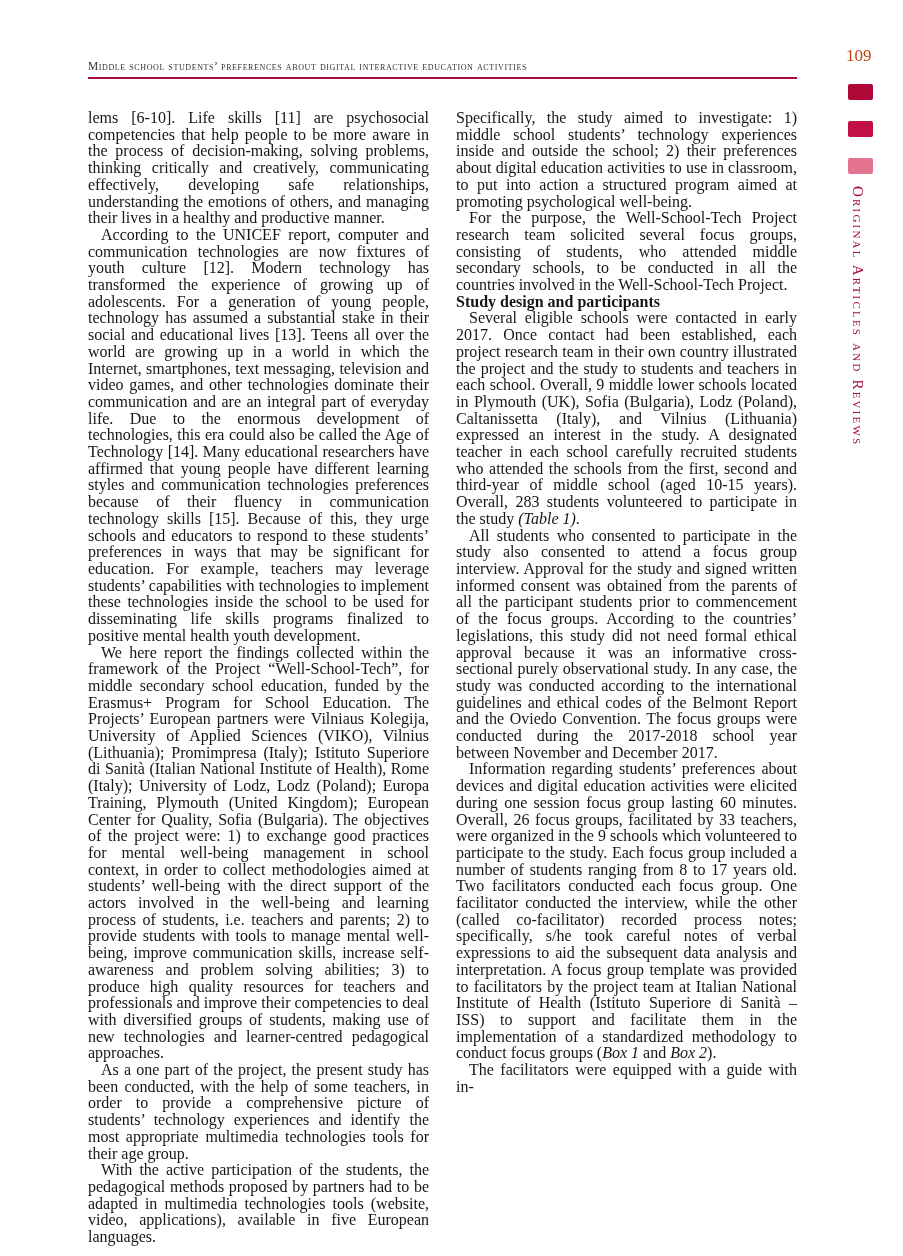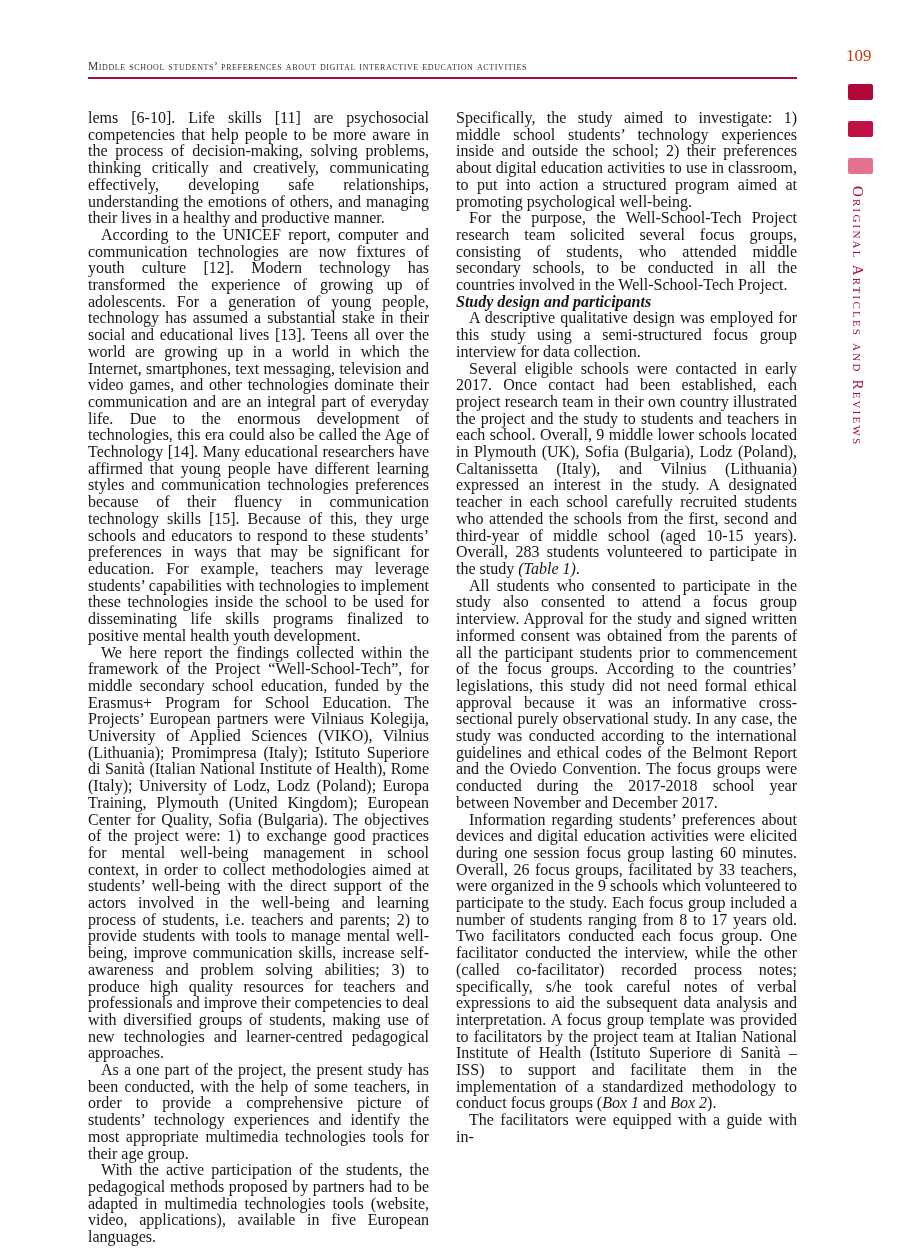--- a/index.html
+++ b/index.html
@@ -42,21 +42,21 @@
   }
   .col {
     width: 341px;
     font-size: 16px; line-height: 16.7px;
     text-align: justify;
     hyphens: auto;
   }
   .col p { margin: 0; }
   .indent { text-indent: 13px; }
   .h-main { font-weight: bold; margin-top: 16px !important; }
-  .h-sub  { font-weight: bold; font-style: italic; }
+  .h-sub  { font-weight: bold; }
   .h-sub2 { font-weight: bold; font-style: italic; margin-top: 16px !important; }
   .iref { font-style: italic; }
 </style>
 </head>
 <body>
 
 <div class="page">
 
   <div class="running-head">Middle school students’ preferences about digital interactive education activities</div>
   <div class="page-number">109</div>
@@ -77,21 +77,20 @@
       <p class="indent">According to the UNICEF report, computer and communication technologies are now fixtures of youth culture [12]. Modern technology has transformed the experience of growing up of adolescents. For a generation of young people, technology has assumed a substantial stake in their social and educational lives [13]. Teens all over the world are growing up in a world in which the Internet, smartphones, text messaging, television and video games, and other technologies dominate their communication and are an integral part of everyday life. Due to the enormous development of technologies, this era could also be called the Age of Technology [14]. Many educational researchers have affirmed that young people have different learning styles and communication technologies preferences because of their fluency in communication technology skills [15]. Because of this, they urge schools and educators to respond to these students’ preferences in ways that may be significant for education. For example, teachers may leverage students’ capabilities with technologies to implement these technologies inside the school to be used for disseminating life skills programs finalized to positive mental health youth development.</p>
       <p class="indent">We here report the findings collected within the framework of the Project “Well-School-Tech”, for middle secondary school education, funded by the Erasmus+ Program for School Education. The Projects’ European partners were Vilniaus Kolegija, University of Applied Sciences (VIKO), Vilnius (Lithuania); Promimpresa (Italy); Istituto Superiore di Sanità (Italian National Institute of Health), Rome (Italy); University of Lodz, Lodz (Poland); Europa Training, Plymouth (United Kingdom); European Center for Quality, Sofia (Bulgaria). The objectives of the project were: 1) to exchange good practices for mental well-being management in school context, in order to collect methodologies aimed at students’ well-being with the direct support of the actors involved in the well-being and learning process of students, i.e. teachers and parents; 2) to provide students with tools to manage mental well-being, improve communication skills, increase self-awareness and problem solving abilities; 3) to produce high quality resources for teachers and professionals and improve their competencies to deal with diversified groups of students, making use of new technologies and learner-centred pedagogical approaches.</p>
       <p class="indent">As a one part of the project, the present study has been conducted, with the help of some teachers, in order to provide a comprehensive picture of students’ technology experiences and identify the most appropriate multimedia technologies tools for their age group.</p>
       <p class="indent">With the active participation of the students, the pedagogical methods proposed by partners had to be adapted in multimedia technologies tools (website, video, applications), available in five European languages.</p>
     </div>
 
     <div class="col">
       <p>Specifically, the study aimed to investigate: 1) middle school students’ technology experiences inside and outside the school; 2) their preferences about digital education activities to use in classroom, to put into action a structured program aimed at promoting psychological well-being.</p>
       <p class="indent">For the purpose, the Well-School-Tech Project research team solicited several focus groups, consisting of students, who attended middle secondary schools, to be conducted in all the countries involved in the Well-School-Tech Project.</p>
       <p class="h-sub">Study design and participants</p>
-      <p class="indent">A descriptive qualitative design was employed for this study using a semi-structured focus group interview for data collection.</p>
       <p class="indent"><span>Several eligible schools were contacted in early 2017. Once contact had been established, each project research team in their own country illustrated the project and the study to students and teachers in each school. Overall, 9 middle lower schools located in Plymouth (UK), Sofia (Bulgaria), Lodz (Poland), Caltanissetta (Italy), and Vilnius (Lithuania) expressed an interest in the study. A designated teacher in each school carefully recruited students who attended the schools from the first, second and third-year of middle school (aged 10-15 years). Overall, 283 students volunteered to participate in the study </span><span class="iref">(Table 1)</span><span>.</span></p>
       <p class="indent">All students who consented to participate in the study also consented to attend a focus group interview. Approval for the study and signed written informed consent was obtained from the parents of all the participant students prior to commencement of the focus groups. According to the countries’ legislations, this study did not need formal ethical approval because it was an informative cross-sectional purely observational study. In any case, the study was conducted according to the international guidelines and ethical codes of the Belmont Report and the Oviedo Convention. The focus groups were conducted during the 2017-2018 school year between November and December 2017.</p>
       <p class="indent"><span>Information regarding students’ preferences about devices and digital education activities were elicited during one session focus group lasting 60 minutes. Overall, 26 focus groups, facilitated by 33 teachers, were organized in the 9 schools which volunteered to participate to the study. Each focus group included a number of students ranging from 8 to 17 years old. Two facilitators conducted each focus group. One facilitator conducted the interview, while the other (called co-facilitator) recorded process notes; specifically, s/he took careful notes of verbal expressions to aid the subsequent data analysis and interpretation. A focus group template was provided to facilitators by the project team at Italian National Institute of Health (Istituto Superiore di Sanità – ISS) to support and facilitate them in the implementation of a standardized methodology to conduct focus groups (</span><span class="iref">Box 1</span><span> and </span><span class="iref">Box 2</span><span>).</span></p>
       <p class="indent">The facilitators were equipped with a guide with in-</p>
     </div>
 
   </div>
 
 </div>
 

